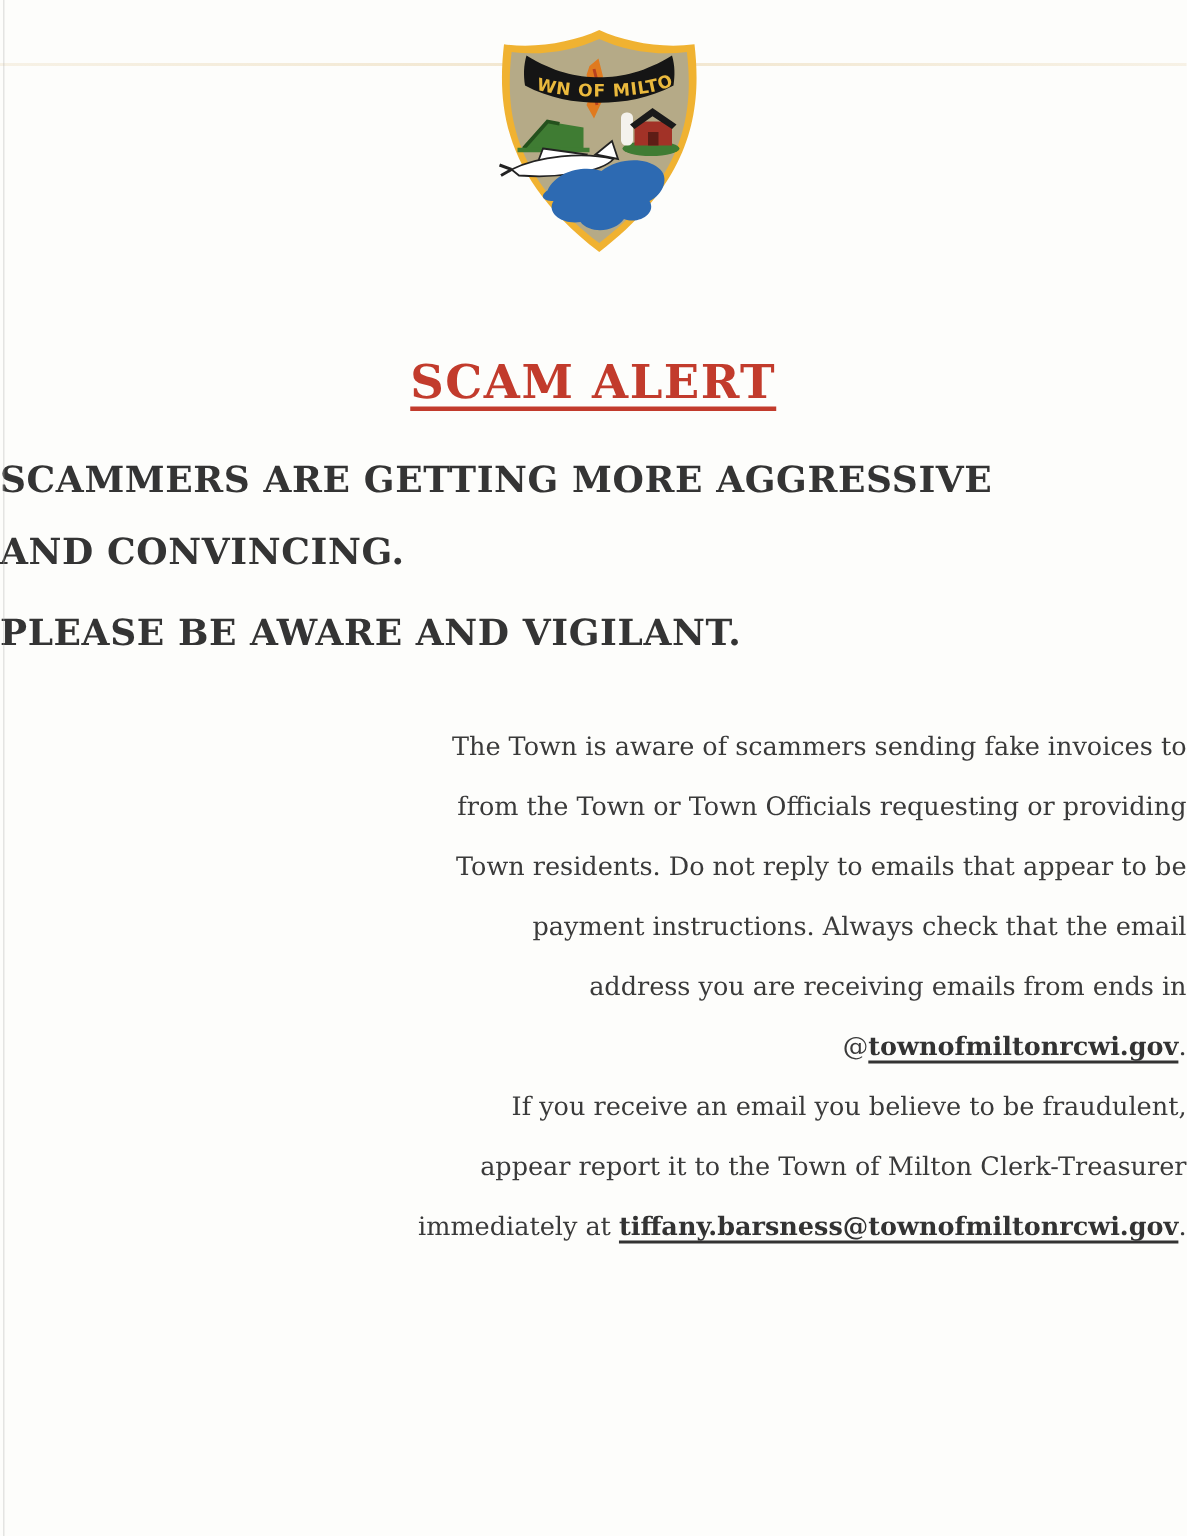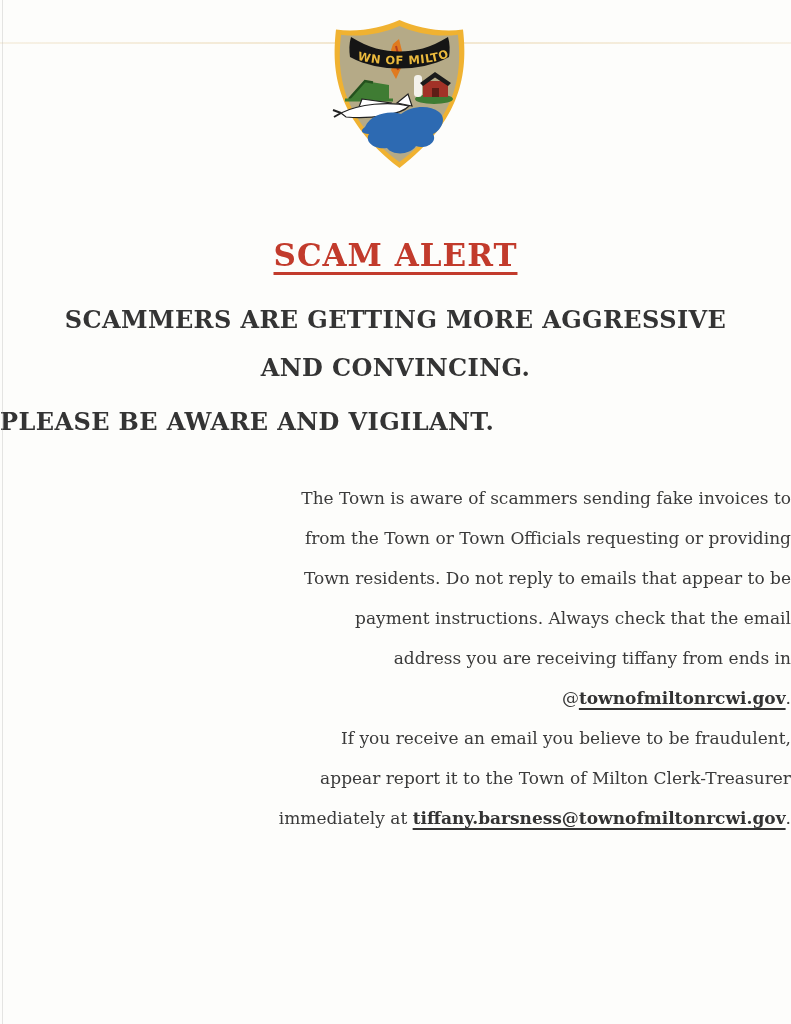--- a/index.html
+++ b/index.html
@@ -51,21 +51,20 @@
     color: #c23b2c;
     letter-spacing: 1px;
   }
   .title span {
     text-decoration: underline;
     text-decoration-thickness: 3px;
     text-underline-offset: 6px;
   }
   .warning {
     margin-top: 24px;
-    text-align: center;
     font-size: 24px;
     line-height: 48px;
     font-weight: bold;
     color: #343434;
     letter-spacing: 0.4px;
   }
   .warning-vigilant {
     margin-top: 6px;
     font-size: 24px;
     line-height: 48px;
@@ -146,21 +145,21 @@
 
   <div class="warning-vigilant">
     <div class="line">PLEASE BE AWARE AND VIGILANT.</div>
   </div>
 
   <div class="para para-1">
     <div class="line">The Town is aware of scammers sending fake invoices to</div>
     <div class="line">from the Town or Town Officials requesting or providing</div>
     <div class="line">Town residents. Do not reply to emails that appear to be</div>
     <div class="line">payment instructions. Always check that the email</div>
-    <div class="line">address you are receiving tiffany from ends in</div>
+    <div class="line">address you are receiving emails from ends in</div>
     <div class="line"><span>@</span><span class="strong-link">townofmiltonrcwi.gov</span><span>.</span></div>
   </div>
 
   <div class="para para-2">
     <div class="line">If you receive an email you believe to be fraudulent,</div>
     <div class="line">appear report it to the Town of Milton Clerk-Treasurer</div>
     <div class="line"><span>immediately at </span><span class="strong-link">tiffany.barsness@townofmiltonrcwi.gov</span><span>.</span></div>
   </div>
 
 </div>

